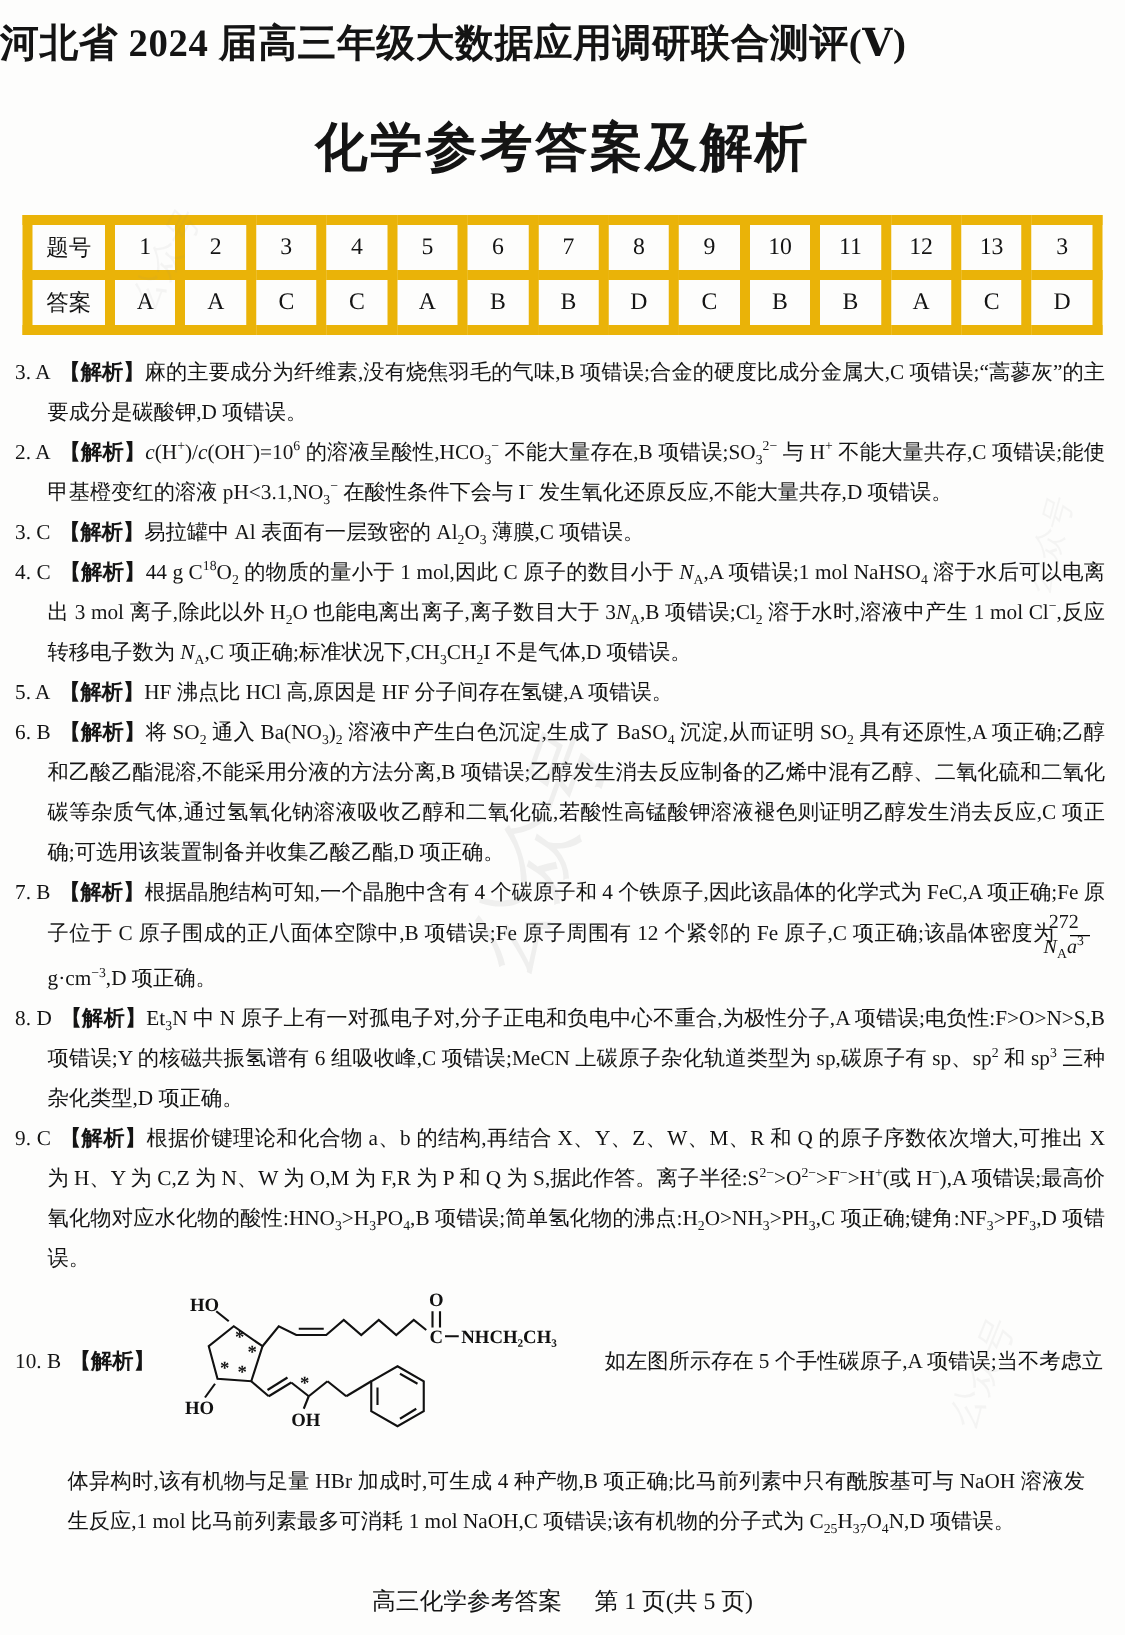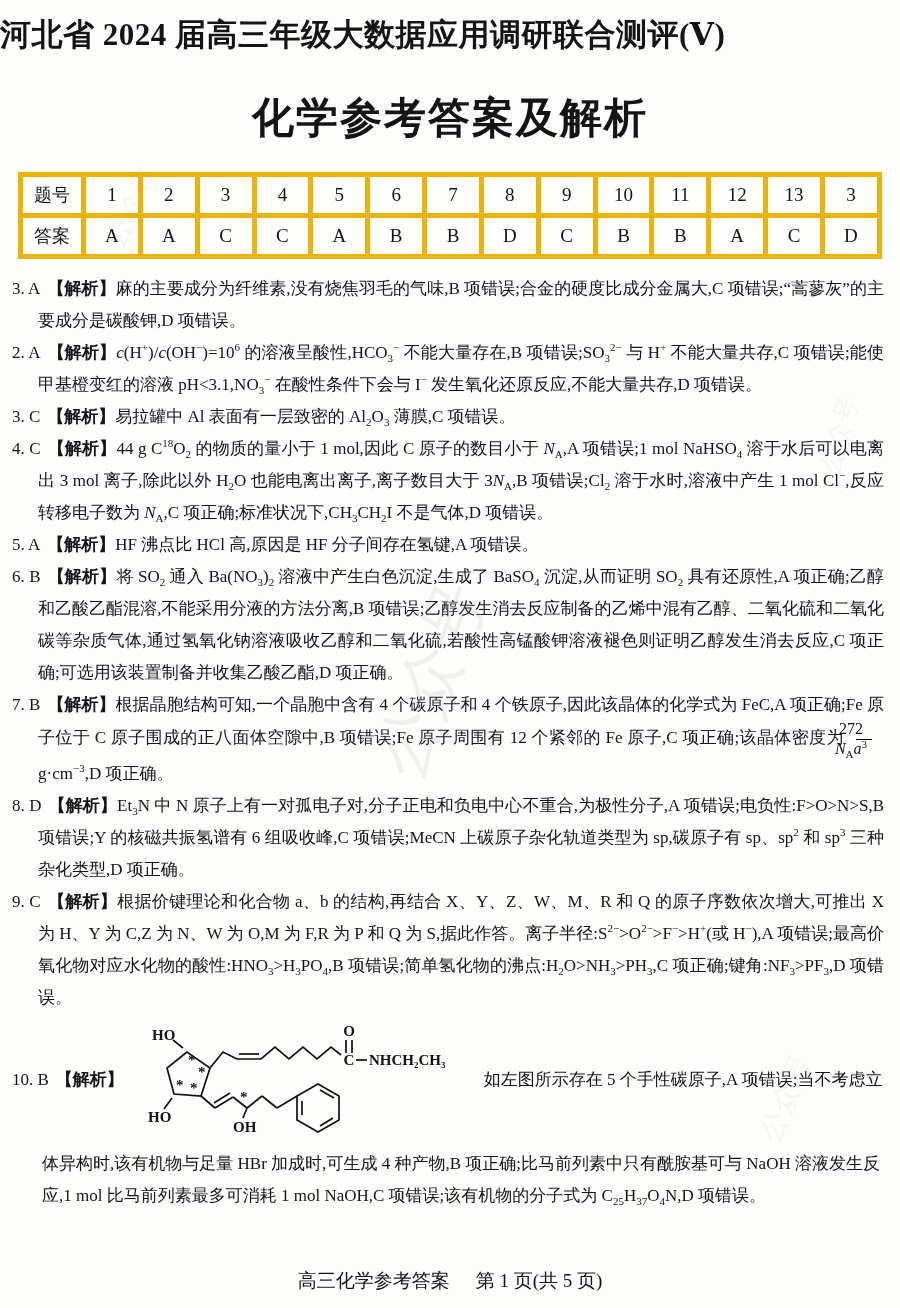--- a/index.html
+++ b/index.html
@@ -7,38 +7,38 @@
   .page{position:relative;width:900px;height:1308px;background:#fdfdfc;color:#141414;
         font-family:"Liberation Serif","DejaVu Serif",serif;}
   .wm{position:absolute;color:#8d8d8d;pointer-events:none;font-style:italic;white-space:nowrap;}
   .wm-center{left:330px;top:640px;font-size:66px;opacity:.12;transform:rotate(-70deg);}
   .wm-topleft{left:90px;top:190px;font-size:28px;opacity:.07;transform:rotate(-62deg);}
   .wm-right{left:800px;top:420px;font-size:26px;opacity:.07;transform:rotate(-75deg);}
   .wm-bottom{left:740px;top:1080px;font-size:30px;opacity:.07;transform:rotate(-68deg);}
   .title{margin:0;padding-top:14px;text-align:left;font-size:31px;font-weight:bold;letter-spacing:.5px;}
   .subtitle{margin:12px;padding-top:22px;text-align:center;font-size:42px;font-weight:bold;letter-spacing:2px;}
   table.ans{border-collapse:collapse;margin:26px auto 12px auto;width:864px;table-layout:fixed;}
-  table.ans td{border:5px solid #eab308;height:36px;text-align:center;font-size:19px;padding:0;overflow:hidden;}
+  table.ans td{border:8px solid #eab308;height:36px;text-align:center;font-size:19px;padding:0;overflow:hidden;}
   table.ans td.hd{width:58px;font-size:18px;}
   .content{padding:2px 16px 0 12px;font-size:17px;line-height:32px;text-align:justify;}
   p.q{margin:0;padding-left:26px;text-indent:-26px;}
   .qno{margin-right:7px;}
   .tag{font-family:"Liberation Sans","DejaVu Sans",sans-serif;font-weight:bold;}
   sub,sup{font-size:11px;line-height:0;}
   .frac{display:inline-block;vertical-align:middle;text-align:center;margin:0 12px;line-height:1.05;}
   .frac .num{display:block;border-bottom:1.4px solid #000;padding:0 5px 1px 5px;font-size:16px;}
   .frac .den{display:block;padding:1px 5px 0 5px;font-size:16px;}
   .q10row{display:flex;align-items:center;margin:2px 0 0 0;}
   .q10label{white-space:nowrap;padding-left:0;}
   .q10side{flex:1;padding-left:4px;margin-left:18px;}
   .struct{flex:none;margin:0 2px 0 6px;}
   .struct text{font-weight:bold;font-size:15px;fill:#111;
         font-family:"Liberation Serif","DejaVu Serif","DejaVu Sans",serif;}
   .struct .star{font-size:15px;}
-  p.q10rest{margin:4px;padding-left:26px;text-indent:0;}
+  p.q10rest{margin:16px;padding-left:26px;text-indent:0;}
   .footer{position:absolute;left:0;bottom:14px;width:100%;text-align:center;
           font-size:19px;font-weight:normal;}
   .footer .fl{margin-right:26px;}
 </style>
 </head>
 <body>
 
 <div class="page">
 
   <span class="wm wm-center">公众号</span>

